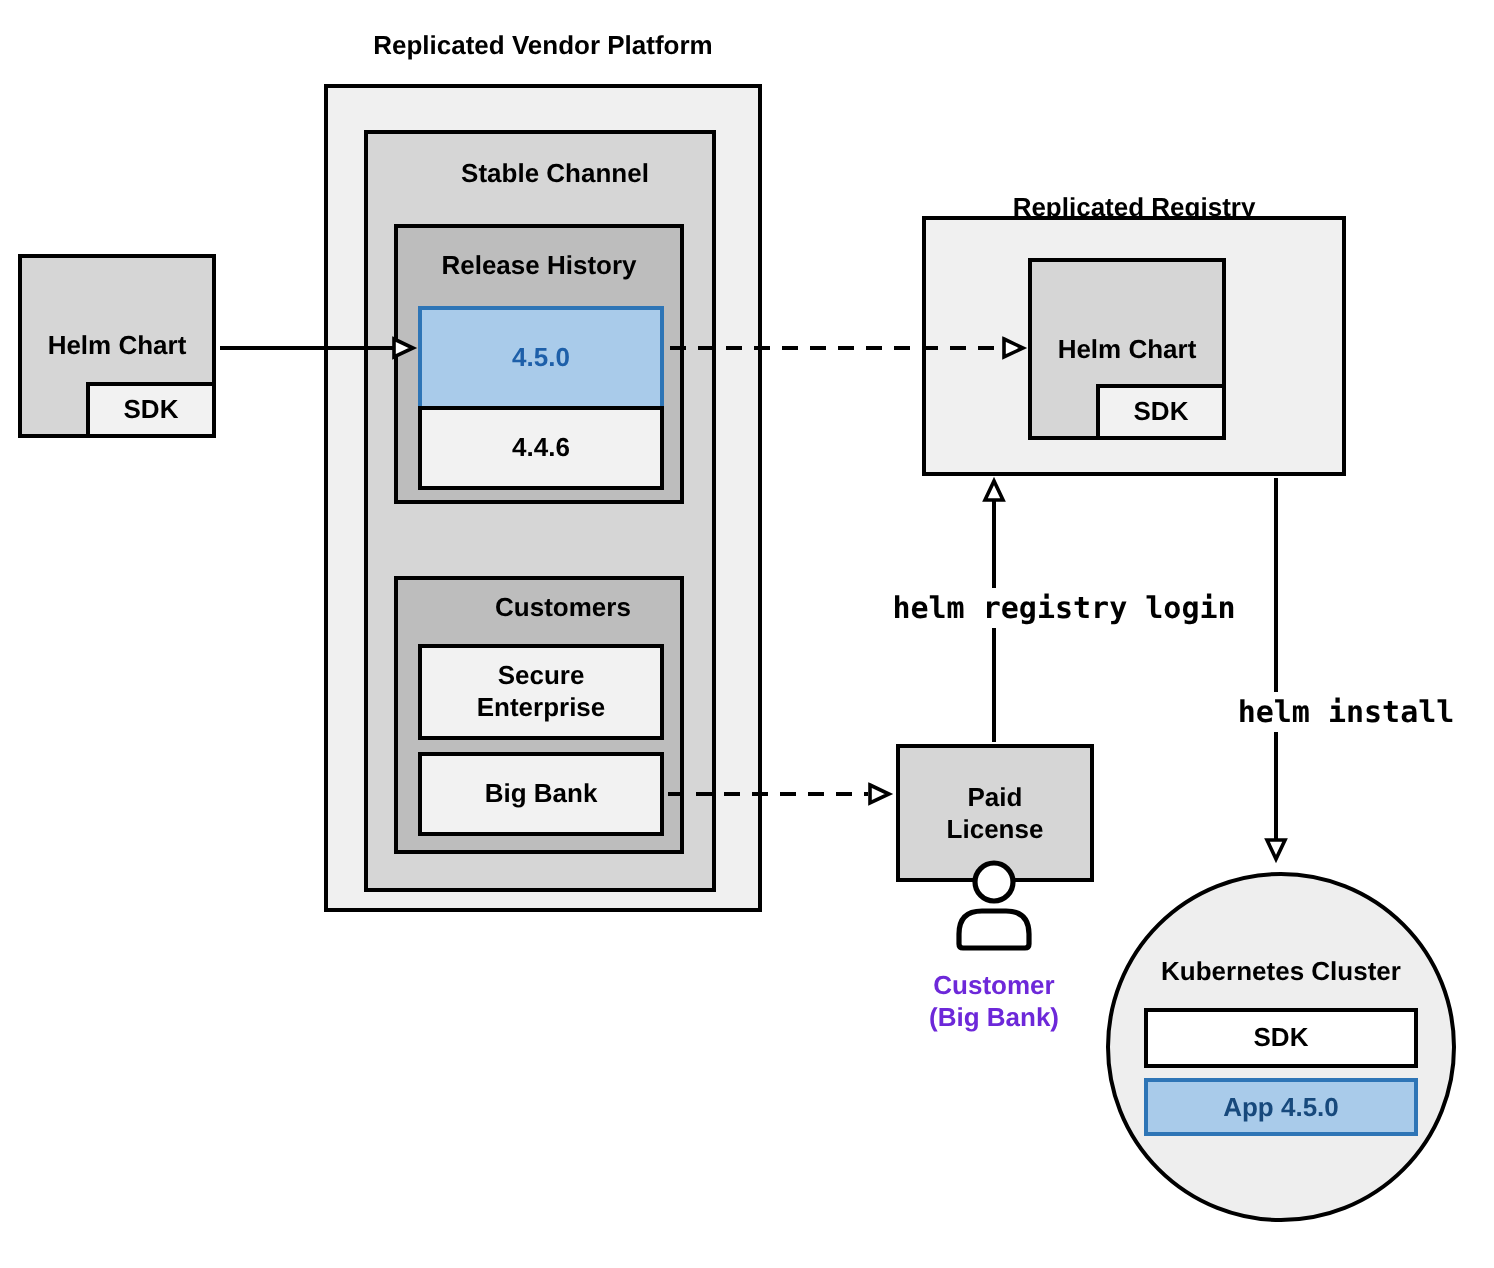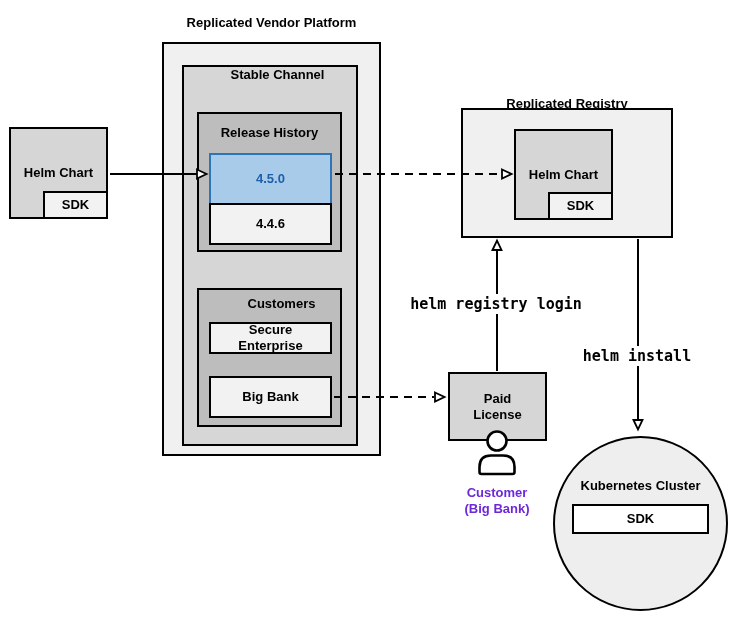--- a/index.html
+++ b/index.html
@@ -56,20 +56,21 @@
   .cmd {
     position: absolute;
     transform: translate(-50%, -50%);
     background: #ffffff;
     font-family: "DejaVu Sans Mono", monospace;
     font-weight: bold;
     font-size: 15px;
     color: #000;
     padding: 1px 4px;
     white-space: nowrap;
+    margin-left: 36px;
   }
   .circle {
     border-radius: 50%;
   }
   .arrows { position: absolute; left: 0; top: 0; pointer-events: none; }
   .actor-label {
     position: absolute;
     text-align: center;
     font-weight: bold;
     font-size: 13px;
@@ -80,40 +81,40 @@
 </head>
 <body>
 
 <div class="stage">
 
   <div class="float-title" style="left:162px; top:15px; width:219px;">Replicated Vendor Platform</div>
 
   <div class="box group fill-outer" style="left:162px; top:42px; width:219px; height:414px;"></div>
 
   <div class="box group fill-mid" style="left:182px; top:65px; width:176px; height:381px;">
-    <span class="group-title" style="top:0;padding-left:15px;">Stable Channel</span>
+    <span class="group-title" style="top:12px;padding-left:15px;">Stable Channel</span>
   </div>
 
   <div class="box group fill-dark" style="left:197px; top:112px; width:145px; height:140px;">
     <span class="group-title" style="top:11px;">Release History</span>
   </div>
 
   <div class="box hl" style="left: 209px; top: 153px; width: 123px; height: 52px; background-color: rgb(169, 203, 234); border-color: rgb(46, 117, 182); color: rgb(29, 95, 169);">
     <span>4.5.0</span>
   </div>
 
   <div class="box fill-light" style="left:209px; top:203px; width:123px; height:42px;">
     <span>4.4.6</span>
   </div>
 
   <div class="box group fill-dark" style="left:197px; top:288px; width:145px; height:139px;">
     <span class="group-title" style="top:6px;margin-left:24px;">Customers</span>
   </div>
 
-  <div class="box fill-light" style="left:209px; top:322px; width:123px; height:32px;">
+  <div class="box fill-light" style="left:209px; top:322px; width:123px; height:48px;">
     <span style="display:inline-block; width:92px;">Secure Enterprise</span>
   </div>
 
   <div class="box fill-light" style="left:209px; top:376px; width:123px; height:42px;">
     <span>Big Bank</span>
   </div>
 
   <div class="box fill-mid" style="left:9px; top:127px; width:99px; height:92px;">
     <span>Helm Chart</span>
     <div class="box sub-sdk fill-light">
@@ -143,20 +144,23 @@
   <div class="actor-label" style="left:447px; top:485px; width:100px;">
     <div>Customer</div>
     <div>(Big Bank)</div>
   </div>
 
   <div class="box group fill-outer circle" style="left:553px; top:436px; width:175px; height:175px; background:#eeeeee;">
     <span class="group-title" style="top:40px;">Kubernetes Cluster</span>
     <div class="box fill-white" style="left:17px; top:66px; width:137px; height:30px;">
       <span>SDK</span>
     </div>
+    <div class="box hl" style="left: 17px; top: 101px; width: 137px; height: 29px; background-color: rgb(169, 203, 234); border-color: rgb(46, 117, 182); color: rgb(23, 73, 124);">
+      <span>App 4.5.0</span>
+    </div>
   </div>
 
   <svg class="arrows" width="747" height="634" viewBox="0 0 747 634">
 
     <g>
       <line x1="110" y1="174" x2="197" y2="174" stroke="#000" stroke-width="2"></line>
       <polygon points="197,169.5 206.5,174 197,178.5" fill="#ffffff" stroke="#000" stroke-width="1.8"></polygon>
     </g>
 
     <g>

